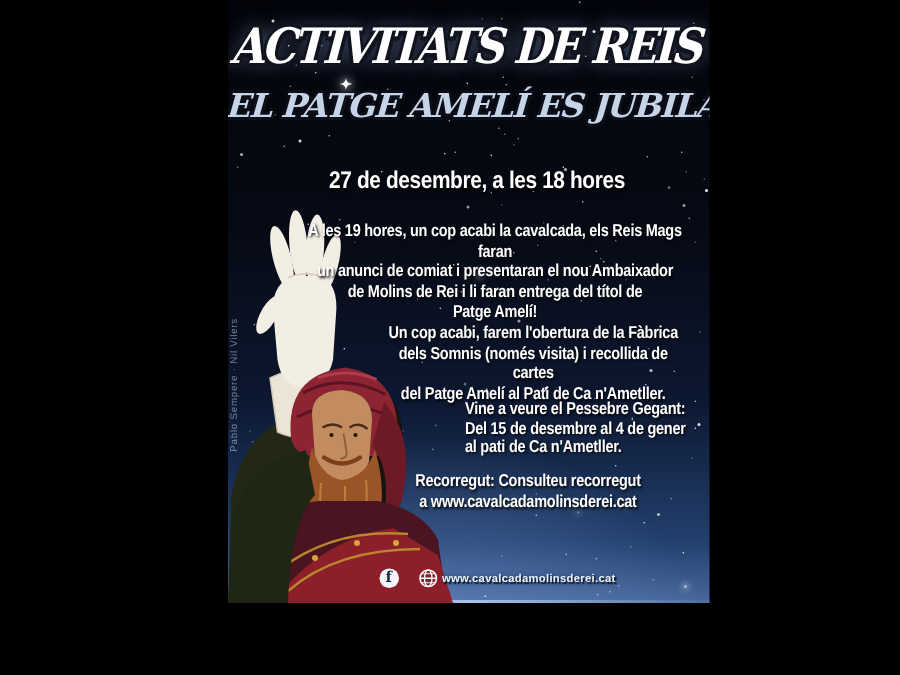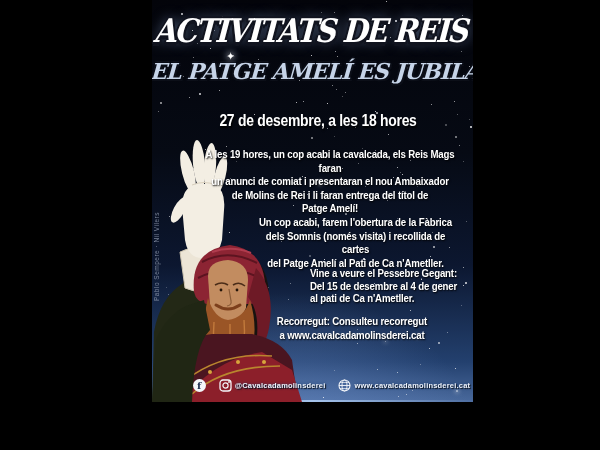--- a/index.html
+++ b/index.html
@@ -293,28 +293,20 @@
     <div class="txt para p4">Recorregut: Consulteu recorregut
 a www.cavalcadamolinsderei.cat</div>
     <div class="watermark" style="position:absolute">Pablo Sempere · Nil Vilers</div>
 
     <div class="social">
       <div class="soc-item">
         <span class="fb-circle">f</span>
       </div>
       <div class="soc-item">
         <svg width="13" height="13" viewBox="0 0 13 13">
-          <rect x="1" y="1" width="11" height="11" rx="3" fill="none" stroke="#f4f6fa" stroke-width="1.3"></rect>
-          <circle cx="6.5" cy="6.5" r="2.6" fill="none" stroke="#f4f6fa" stroke-width="1.2"></circle>
-          <circle cx="10" cy="3" r="0.9" fill="#f4f6fa"></circle>
-        </svg>
-        <span class="soc-label">@Cavalcadamolinsderei</span>
-      </div>
-      <div class="soc-item">
-        <svg width="13" height="13" viewBox="0 0 13 13">
           <circle cx="6.5" cy="6.5" r="5.5" fill="none" stroke="#f4f6fa" stroke-width="1.1"></circle>
           <ellipse cx="6.5" cy="6.5" rx="2.5" ry="5.5" fill="none" stroke="#f4f6fa" stroke-width="0.9"></ellipse>
           <line x1="1" y1="6.5" x2="12" y2="6.5" stroke="#f4f6fa" stroke-width="0.9"></line>
           <line x1="1.8" y1="3.5" x2="11.2" y2="3.5" stroke="#f4f6fa" stroke-width="0.7"></line>
           <line x1="1.8" y1="9.5" x2="11.2" y2="9.5" stroke="#f4f6fa" stroke-width="0.7"></line>
         </svg>
         <span class="soc-label">www.cavalcadamolinsderei.cat</span>
       </div>
     </div>
   </div>

